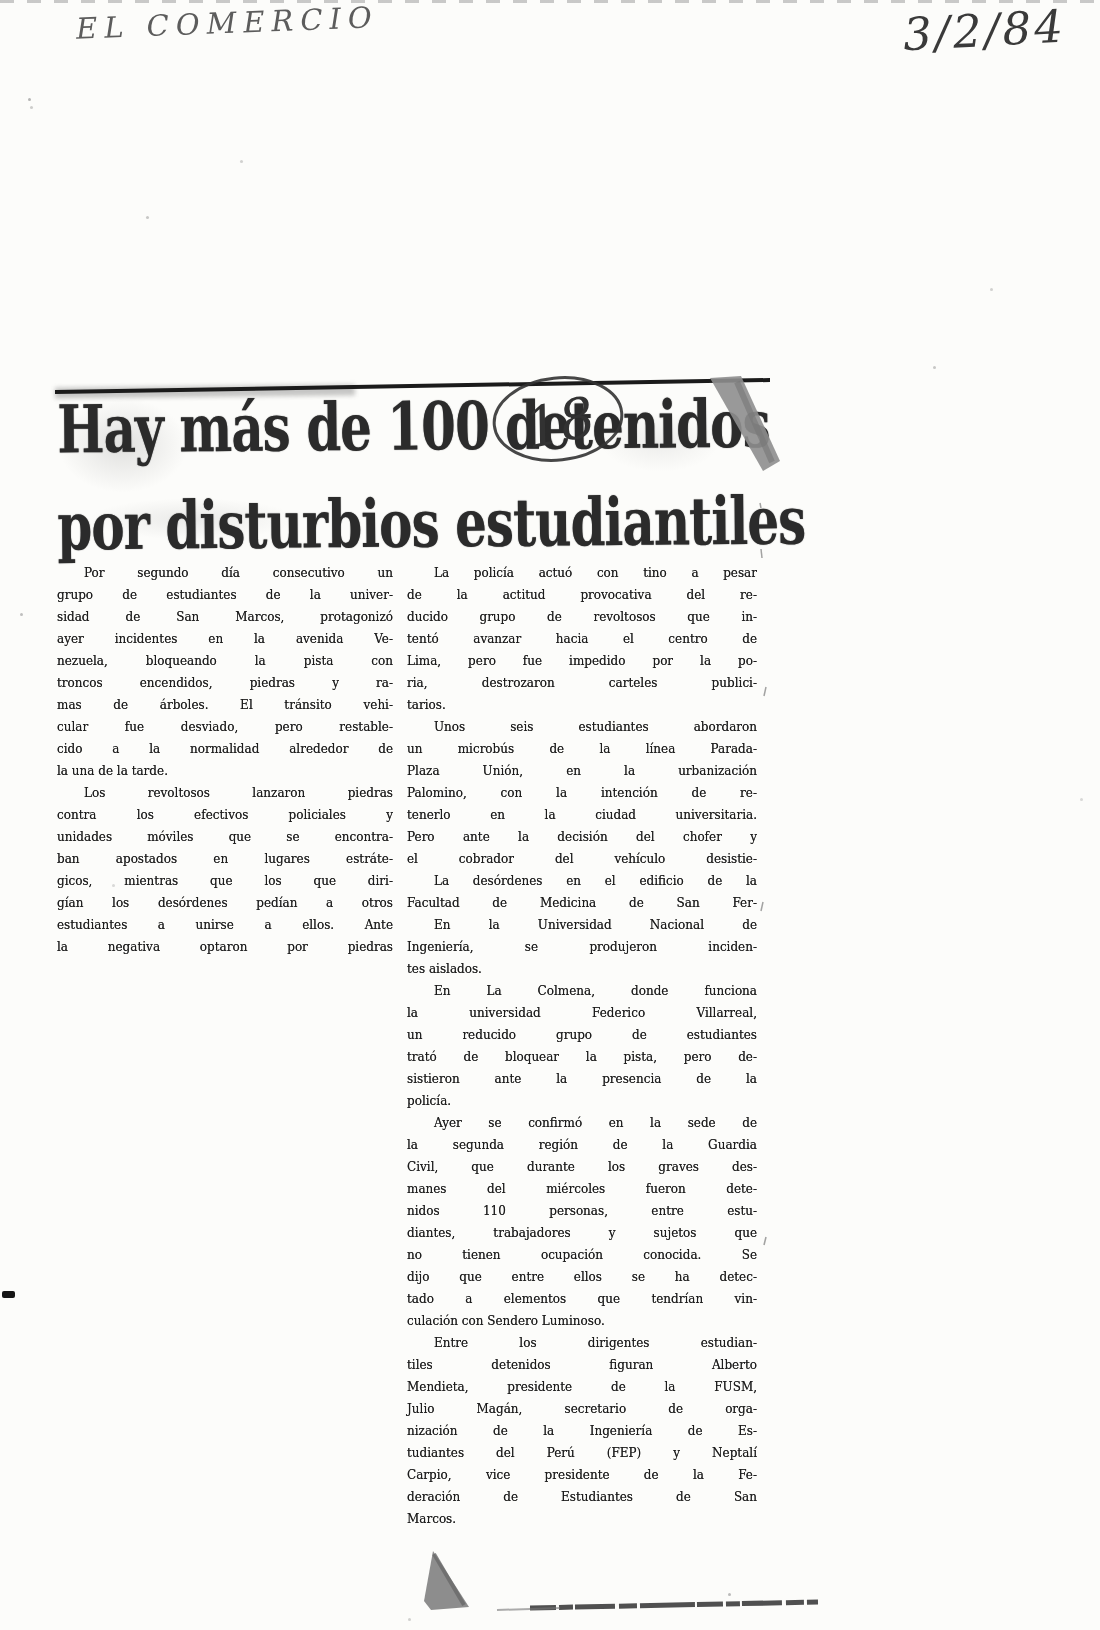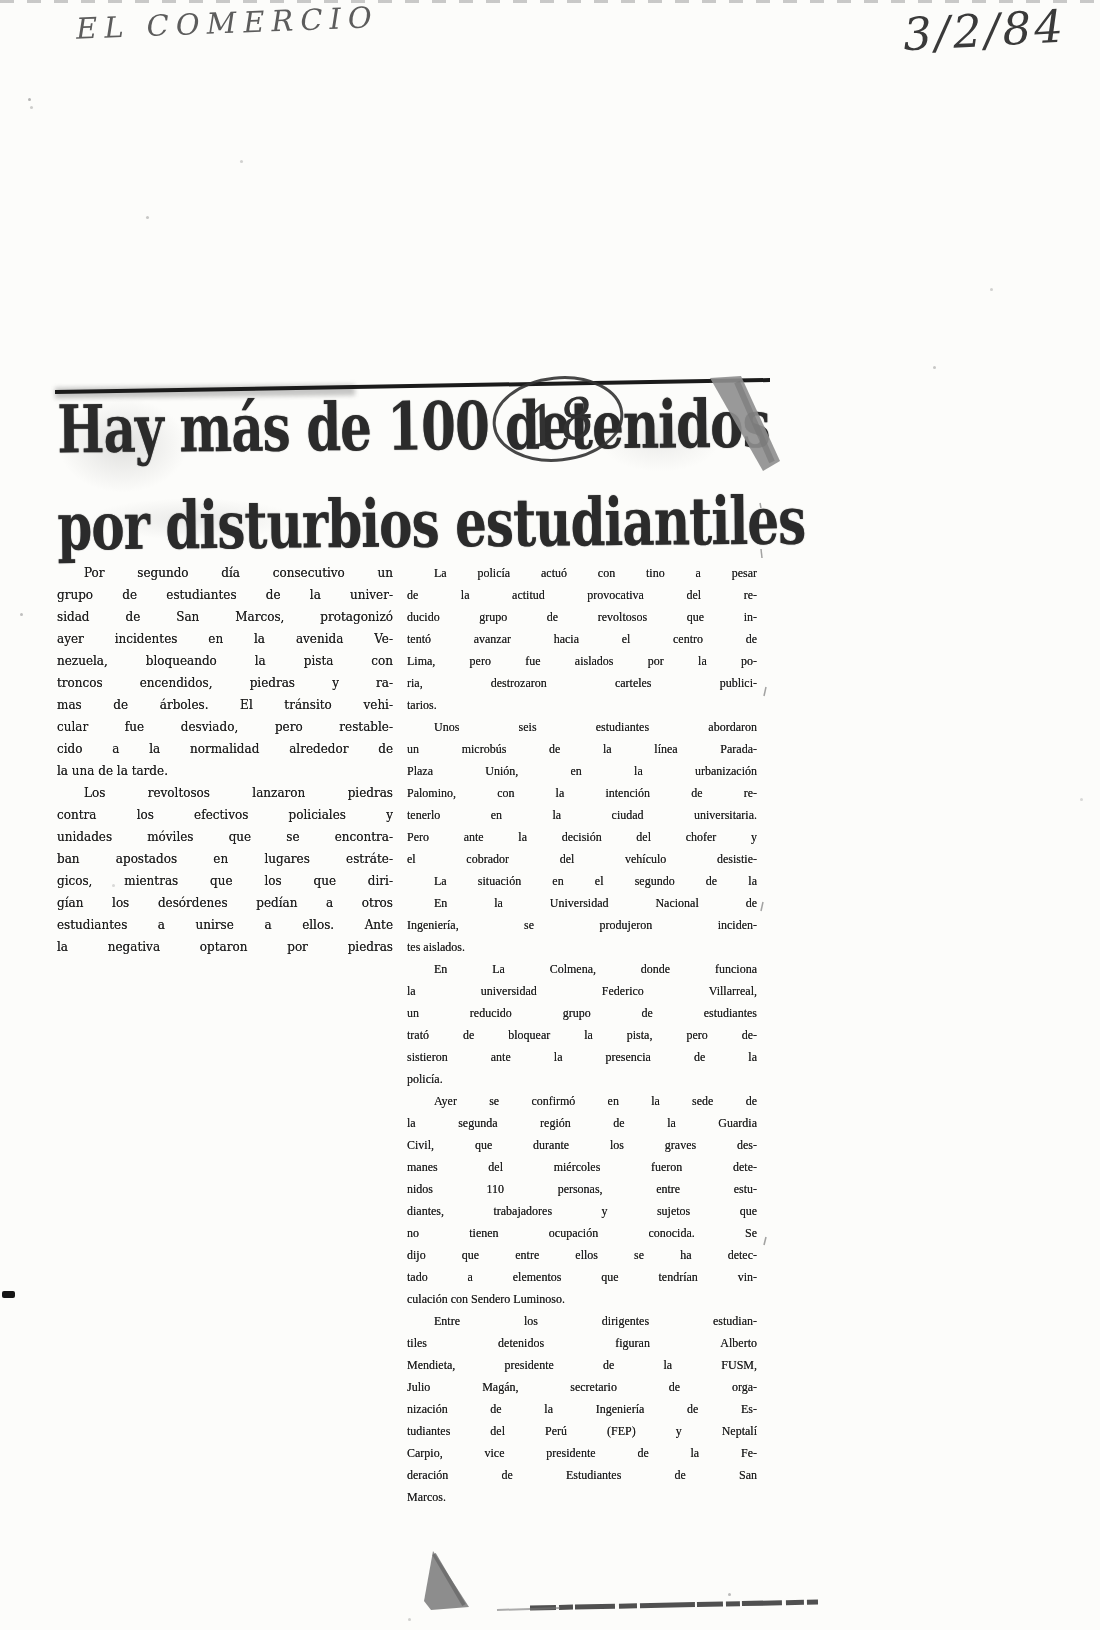--- a/index.html
+++ b/index.html
@@ -37,21 +37,21 @@
     white-space:nowrap;
   }
   .headline.l1{top:397px;width:652px;}
   .headline.l2{top:494px;width:714px;}
   
   .col{
     position:absolute;top:562px;font-size:12px;line-height:22px;color:#1d1d1d;
     text-shadow:0 0 .6px rgba(30,30,30,.75);
   }
   .col1{left:57px;width:336px;}
-  .col2{left:407px;width:350px;font-family:Liberation Serif, serif;}
+  .col2{left:407px;width:350px;}
   .line{text-align:justify;text-align-last:justify;}
   .line.first{text-indent:27px;}
   .line.last{text-align-last:left;}
   
   .smudge{position:absolute;pointer-events:none;}
   .sm1{left:55px;top:386px;width:300px;height:11px;background:rgba(110,110,110,.38);filter:blur(2px);transform:rotate(-.6deg);}
   .sm2{left:58px;top:398px;width:130px;height:95px;background:radial-gradient(ellipse at center,rgba(125,125,125,.22),rgba(125,125,125,0) 70%);}
   .sm3{left:88px;top:498px;width:210px;height:42px;background:radial-gradient(ellipse at center,rgba(125,125,125,.14),rgba(125,125,125,0) 70%);}
   .sm4{left:600px;top:412px;width:120px;height:60px;background:radial-gradient(ellipse at center,rgba(125,125,125,.12),rgba(125,125,125,0) 70%);}
   
@@ -116,31 +116,32 @@
         <div class="line">gían los desórdenes pedían a otros</div>
         <div class="line">estudiantes a unirse a ellos. Ante</div>
         <div class="line">la negativa optaron por piedras</div>
       </div>
 
     <div class="col col2">
         <div class="line first">La policía actuó con tino a pesar</div>
         <div class="line">de la actitud provocativa del re-</div>
         <div class="line">ducido grupo de revoltosos que in-</div>
         <div class="line">tentó avanzar hacia el centro de</div>
-        <div class="line">Lima, pero fue aislados por la po-</div>
+        <div class="line">Lima, pero fue impedido por la po-</div>
         <div class="line">ria, destrozaron carteles publici-</div>
         <div class="line last">tarios.</div>
         <div class="line first">Unos seis estudiantes abordaron</div>
         <div class="line">un microbús de la línea Parada-</div>
         <div class="line">Plaza Unión, en la urbanización</div>
         <div class="line">Palomino, con la intención de re-</div>
         <div class="line">tenerlo en la ciudad universitaria.</div>
         <div class="line">Pero ante la decisión del chofer y</div>
         <div class="line">el cobrador del vehículo desistie-</div>
-        <div class="line first">La situación en el segundo de la</div>
+        <div class="line first">La desórdenes en el edificio de la</div>
+        <div class="line">Facultad de Medicina de San Fer-</div>
         <div class="line first">En la Universidad Nacional de</div>
         <div class="line">Ingeniería, se produjeron inciden-</div>
         <div class="line last">tes aislados.</div>
         <div class="line first">En La Colmena, donde funciona</div>
         <div class="line">la universidad Federico Villarreal,</div>
         <div class="line">un reducido grupo de estudiantes</div>
         <div class="line">trató de bloquear la pista, pero de-</div>
         <div class="line">sistieron ante la presencia de la</div>
         <div class="line last">policía.</div>
         <div class="line first">Ayer se confirmó en la sede de</div>

